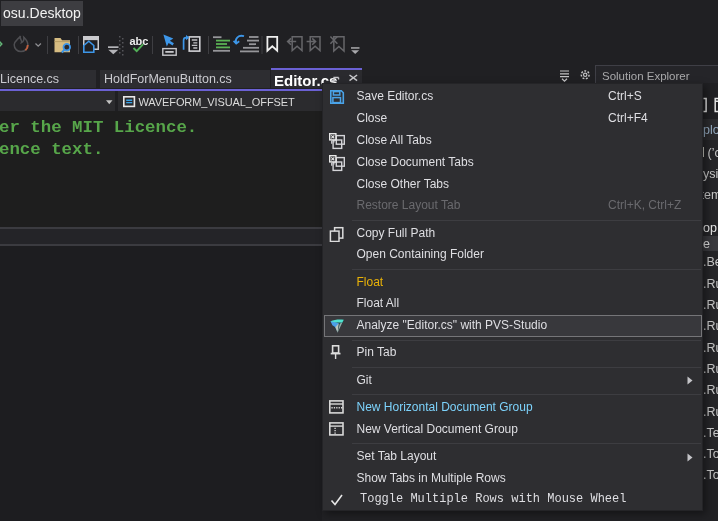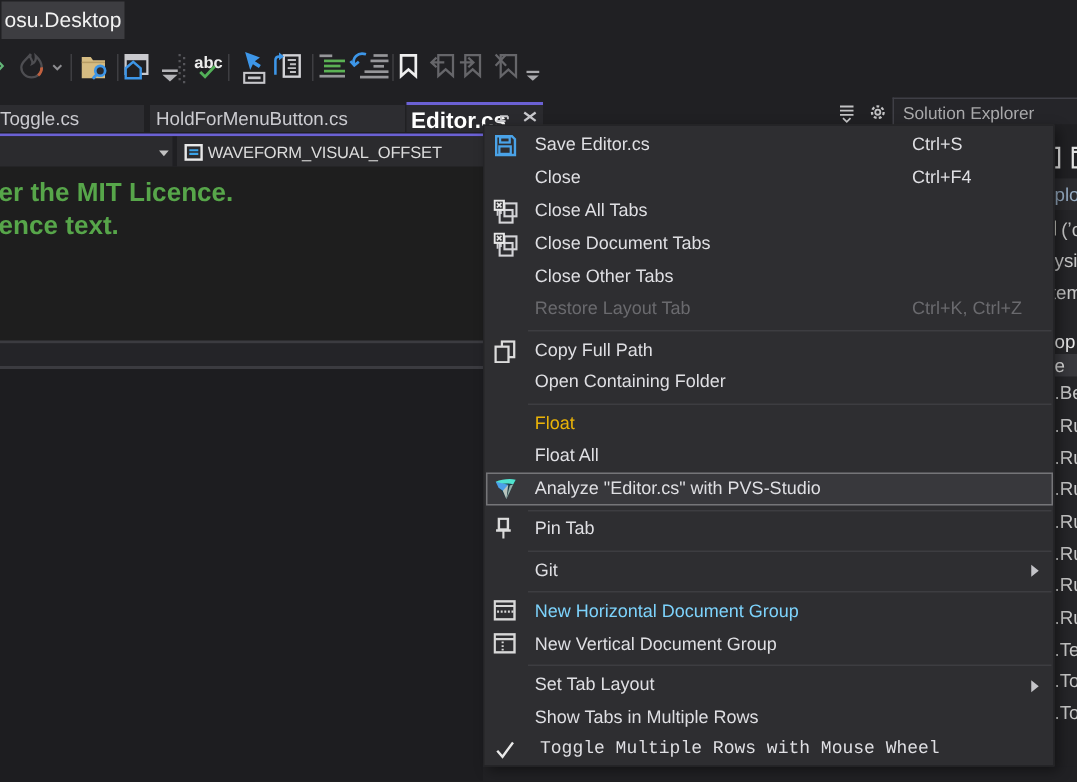--- a/index.html
+++ b/index.html
@@ -123,21 +123,21 @@
   <g>
     <rect x="351" y="19.2" width="8.5" height="1.5" fill="#A8A8AC"></rect>
     <path d="M351.2 22.3 h8 l-4 3.6 Z" fill="#A8A8AC"></path>
   </g>
 </svg>
 </div>
 
 <div class="abs" style="left:0;top:62px;width:718px;height:28px;background:#202023;"></div>
 
 <div class="abs" style="left:0;top:70px;width:96px;height:18px;background:#2D2D31;color:#CBCBD0;font-size:12.5px;line-height:18px;">
-  <span style="margin-left:0px;">Toggle.cs</span></div>
+  <span style="margin-left:0px;">Licence.cs</span></div>
 <div class="abs" style="left:100px;top:70px;width:170px;height:18px;background:#2D2D31;color:#CBCBD0;font-size:12.5px;line-height:18px;">
   <span style="margin-left:4px;">HoldForMenuButton.cs</span></div>
 
 <div class="abs" style="left:271px;top:68px;width:91px;height:20px;background:#2A2A2E;border-top:2.5px solid #6B61D4;box-sizing:border-box;"></div>
 <div class="abs" style="left:274px;top:72px;color:#FFFFFF;font-size:15px;font-weight:bold;">Editor.cs</div>
 <svg class="abs" style="left:329px;top:70px;" width="33" height="16" viewBox="0 0 33 16">
   <g fill="none" stroke="#C8C8CC" stroke-width="1.3">
     <path d="M2 10.7 h6"></path>
     <path d="M5 10.7 v-3.2 h4.6"></path>
     <path d="M9.6 7.5 v2"></path>
@@ -166,21 +166,21 @@
 <div class="abs" style="left:114.5px;top:90.5px;width:3px;height:20px;background:#1F1F22;"></div>
 <svg class="abs" style="left:100px;top:92px;" width="45" height="18" viewBox="0 0 45 18">
   <path d="M6 8.3 h6.5 l-3.25 3.9 Z" fill="#C2C2C2"></path>
   <g transform="translate(23,4)">
     <rect x="0.8" y="0.8" width="10.6" height="9.6" fill="none" stroke="#E8E8E8" stroke-width="1.6"></rect>
     <path d="M3.2 4.2 h6 M3.2 6.6 h6" stroke="#3BA3E8" stroke-width="1.4"></path>
   </g>
 </svg>
 <div class="abs" style="left:138.5px;top:96px;color:#DCDCDC;font-size:11px;letter-spacing:-0.1px;">WAVEFORM_VISUAL_OFFSET</div>
 
-<div class="abs" style="left:-1px;top:116.5px;font-family:Liberation Sans, sans-serif;font-weight:bold;font-size:17.4px;line-height:22px;color:#57A64A;white-space:pre;">er the MIT Licence.
+<div class="abs" style="left:-1px;top:116.5px;font-family:Liberation Mono, monospace;font-weight:bold;font-size:17.4px;line-height:22px;color:#57A64A;white-space:pre;">er the MIT Licence.
 ence text.</div>
 
 <div class="abs" style="left:0;top:227px;width:322px;height:2px;background:#3B3B40;"></div>
 <div class="abs" style="left:0;top:229px;width:322px;height:15px;background:#242428;"></div>
 <div class="abs" style="left:0;top:244px;width:322px;height:2px;background:#3B3B40;"></div>
 <div class="abs" style="left:0;top:246px;width:322px;height:275px;background:#1D1D20;"></div>
 
 <div class="abs" style="left:703px;top:83px;width:15px;height:438px;background:#252528;overflow:hidden;"></div>
 <div class="abs" style="left:702px;top:83px;width:16px;height:36px;background:#202023;"></div>
 <div class="abs" style="left:702px;top:119px;width:16px;height:21px;background:#2B2B2E;"></div>

